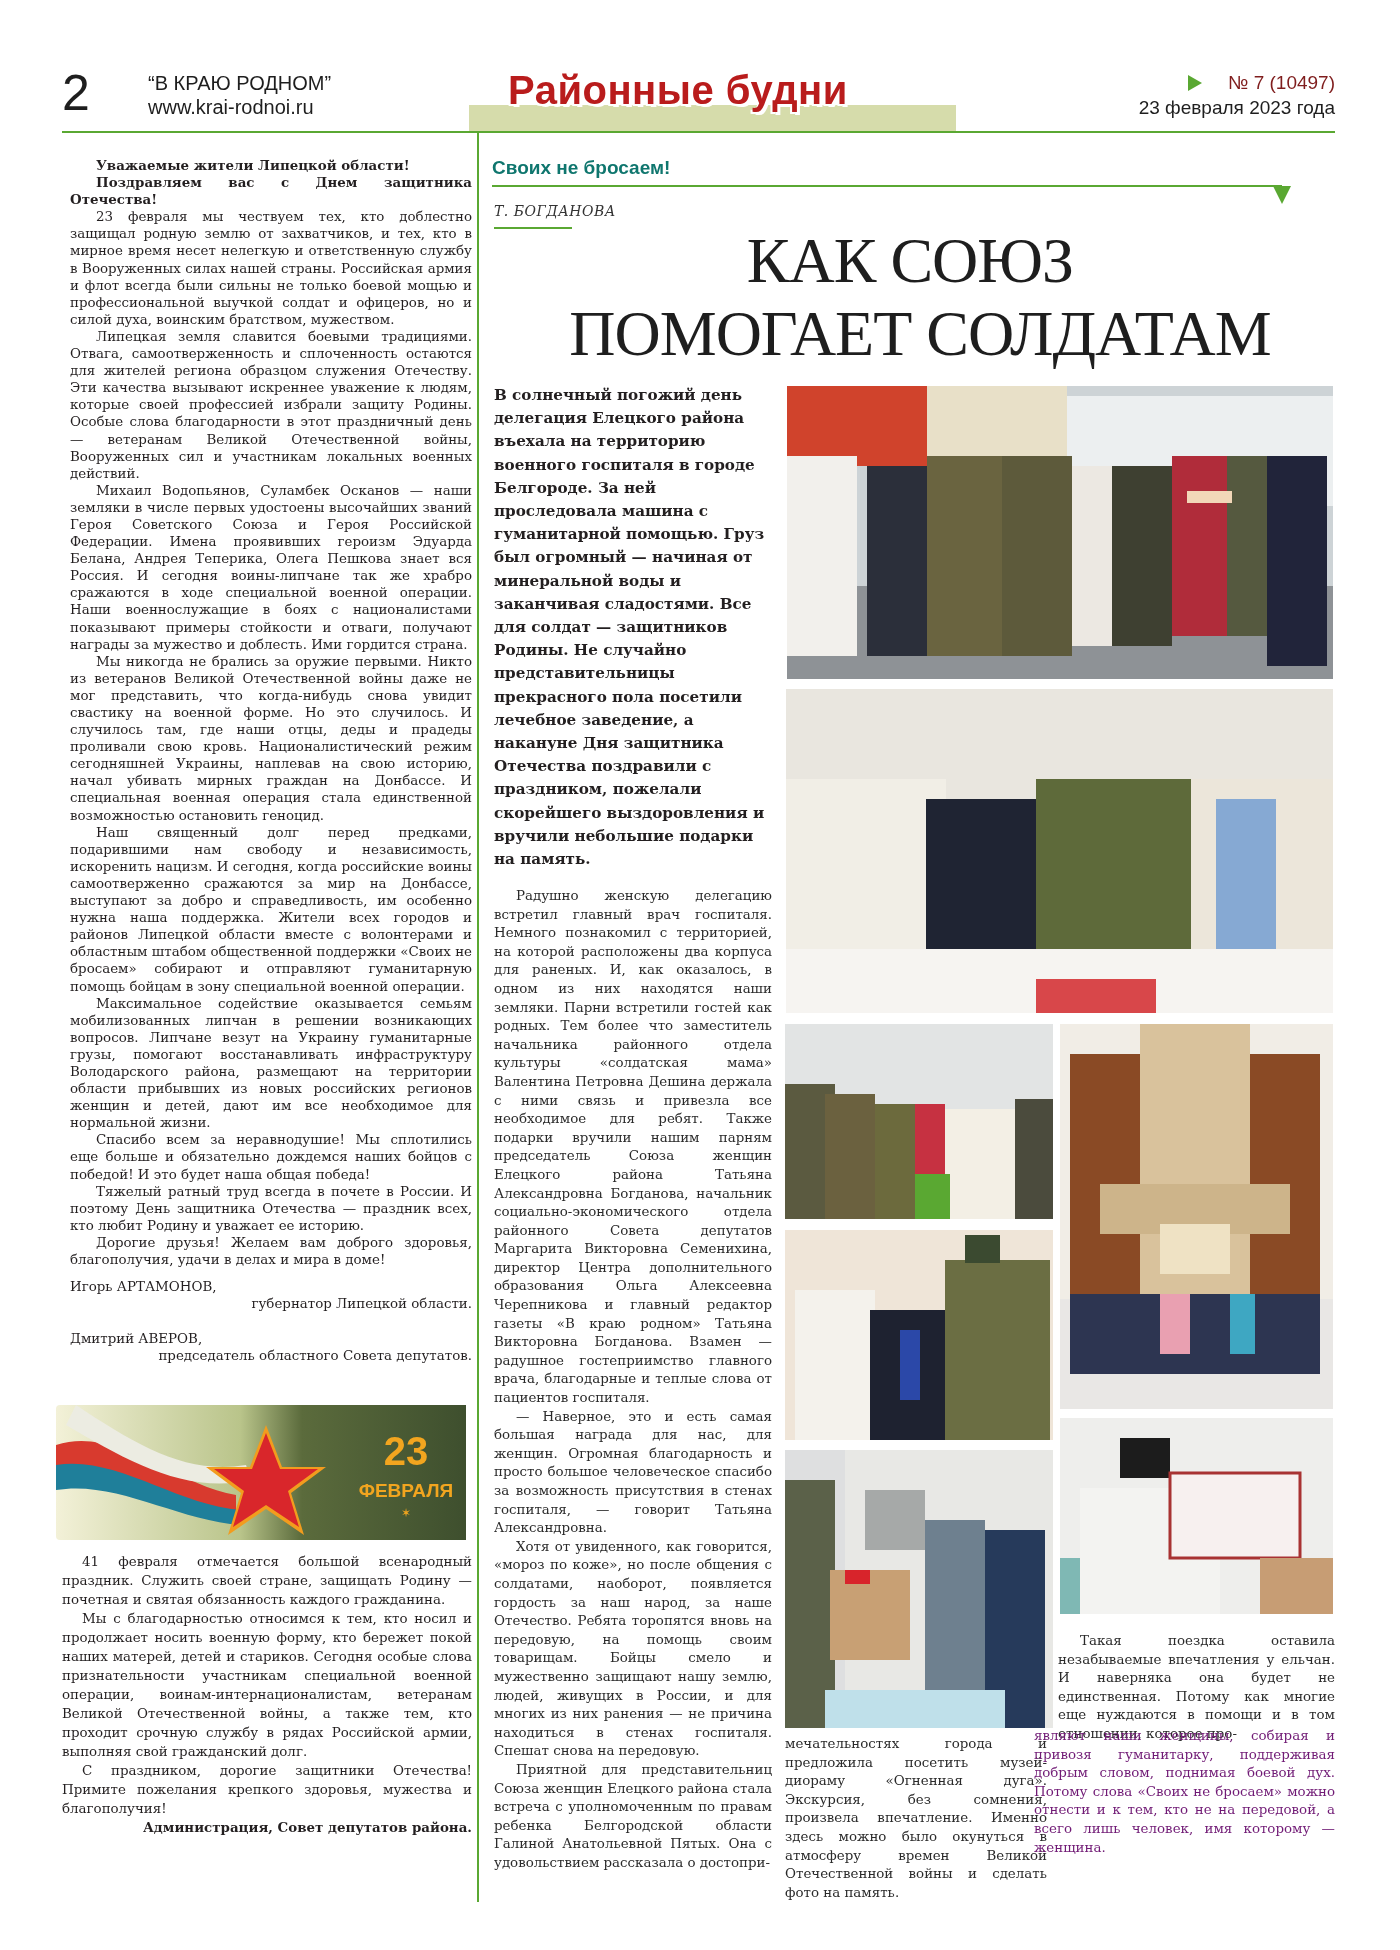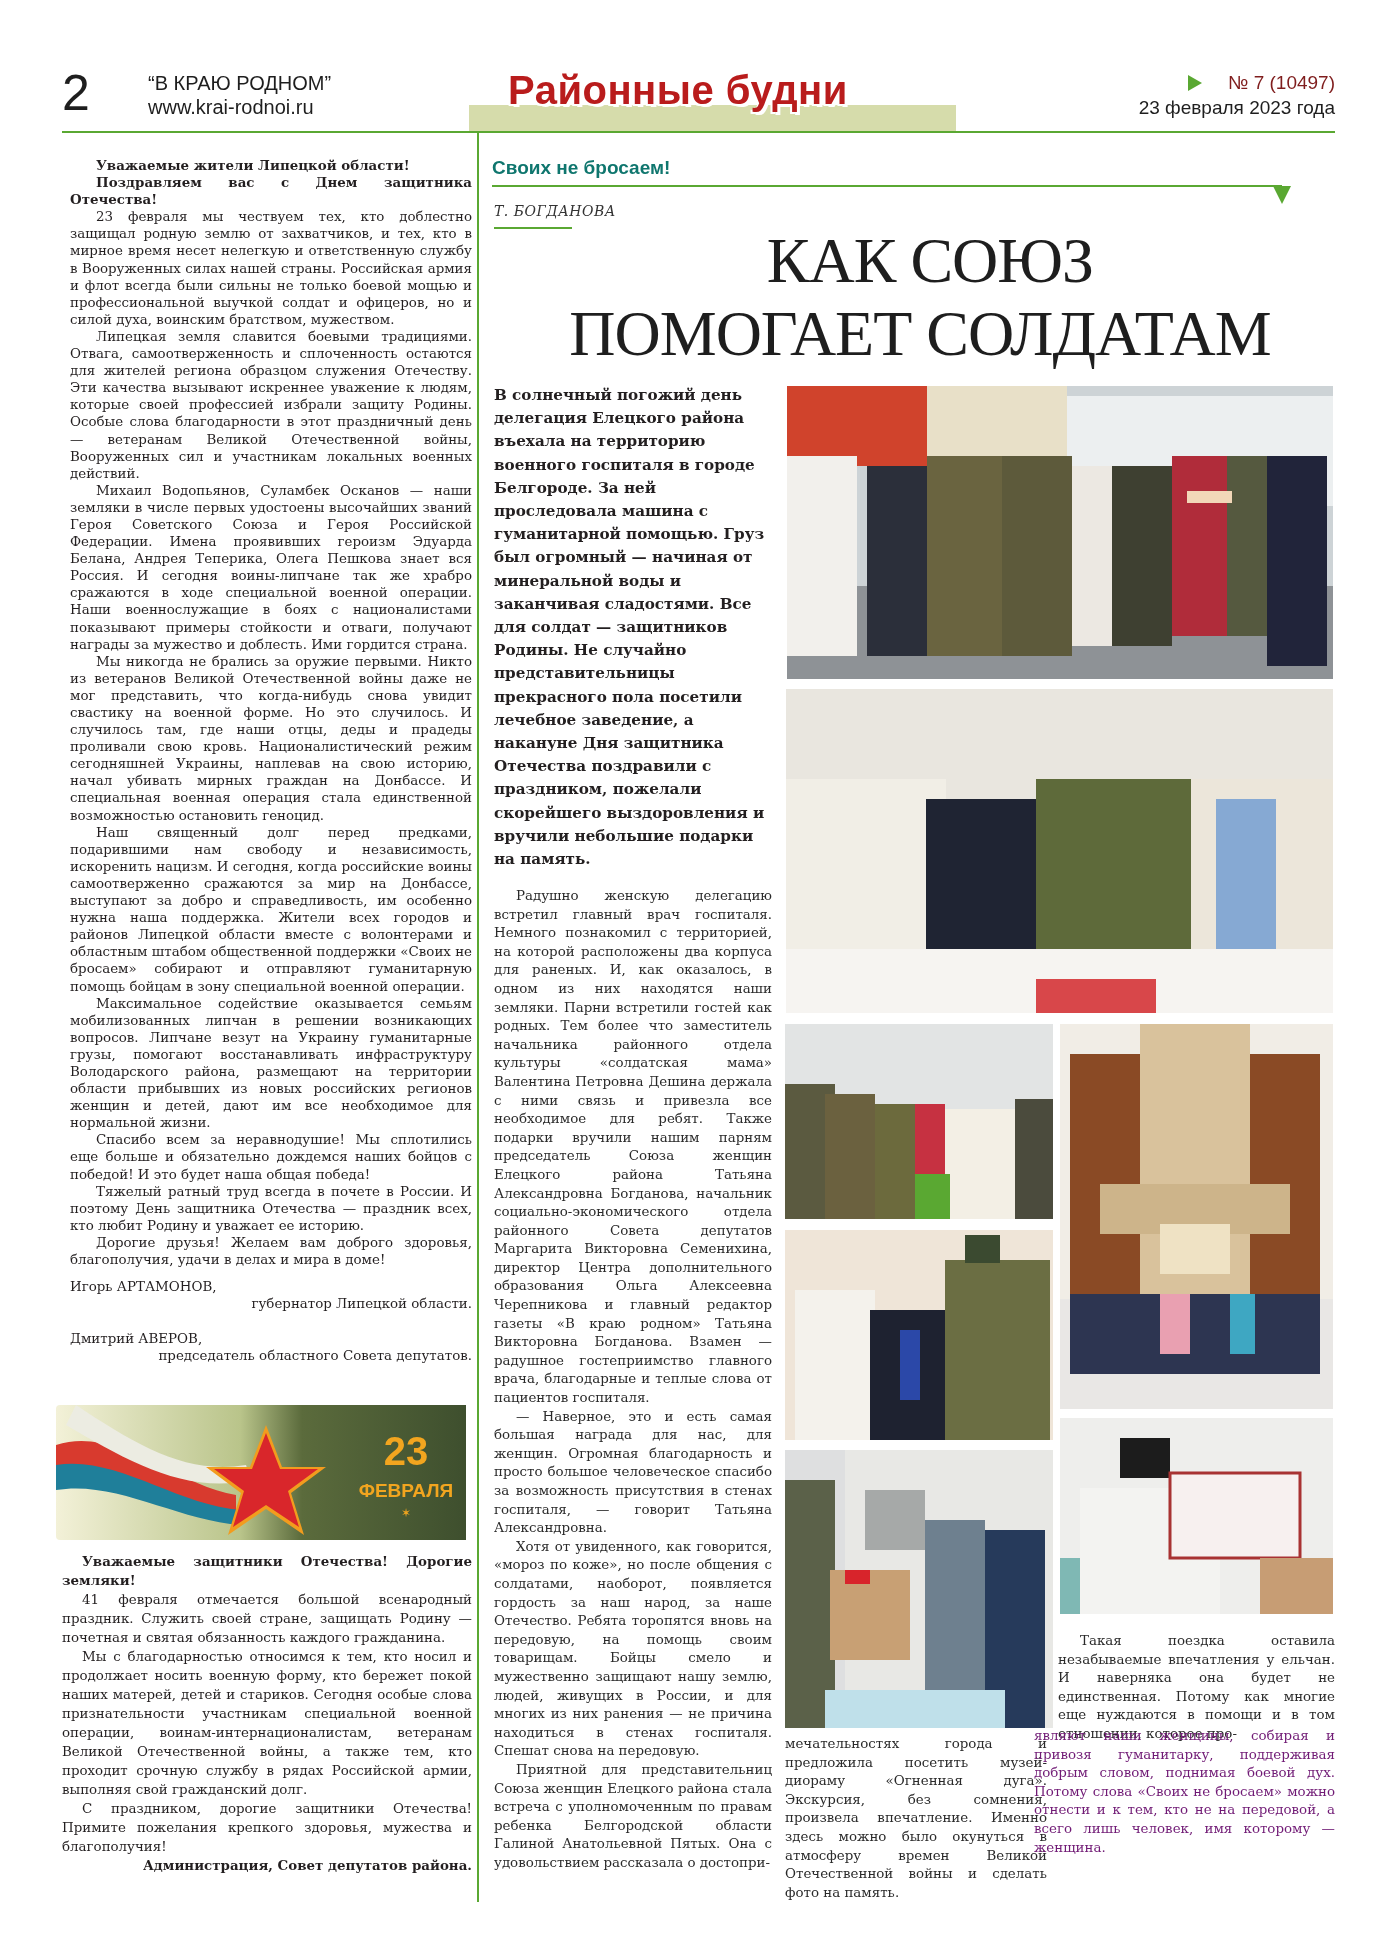--- a/index.html
+++ b/index.html
@@ -30,21 +30,21 @@
   .leftcol2 p { text-indent: 20px; }
   .leftcol2 .bold-lead { font-weight: bold; }
   .leftcol2 .sig-final { text-align: right; font-weight: bold; text-indent: 0; }
 
   
   .rubric { left: 492px; top: 156px; font-family: "Liberation Sans", sans-serif; font-weight: bold; font-size: 19px; line-height: 24px; color: #0f766e; }
   .rubric-line { left: 492px; top: 185px; width: 790px; height: 2px; background: #5aa832; }
   .rubric-tri { left: 1273px; top: 186px; width: 0; height: 0; border-left: 9px solid transparent; border-right: 9px solid transparent; border-top: 18px solid #5aa832; }
   .byline { left: 494px; top: 203px; font-size: 14px; font-style: italic; letter-spacing: 0.5px; color: #333; }
   .byline-line { left: 494px; top: 227px; width: 78px; height: 2px; background: #5aa832; }
-  .headline1 { left: 490px; top: 225px; width: 880px; text-align: center; font-family: "Liberation Serif", serif; font-size: 64px; line-height: 72px; letter-spacing: -1px; color: #1e1e1e; }
+  .headline1 { left: 470px; top: 225px; width: 880px; text-align: center; font-family: "Liberation Serif", serif; font-size: 64px; line-height: 72px; letter-spacing: -1px; color: #1e1e1e; }
   .headline2 { left: 500px; top: 298px; width: 840px; text-align: center; font-family: "Liberation Serif", serif; font-size: 64px; line-height: 72px; letter-spacing: -1px; color: #1e1e1e; }
 
   .lead { left: 494px; top: 384px; width: 285px; font-family: "DejaVu Serif", serif; font-weight: bold; font-size: 15.2px; line-height: 23.2px; color: #231f20; }
   .bodycol { left: 494px; top: 887px; width: 278px; font-size: 13.4px; line-height: 18.6px; text-align: justify; color: #2a2a2a; }
   .bodycol p { text-indent: 22px; }
 
   .col3 { left: 785px; top: 1735px; width: 262px; font-size: 13.4px; line-height: 18.6px; text-align: justify; color: #2a2a2a; }
   .col4a { left: 1058px; top: 1632px; width: 277px; font-size: 13.4px; line-height: 18.6px; text-align: justify; color: #2a2a2a; }
   .col4a p { text-indent: 22px; }
   .col4b { left: 1034px; top: 1727px; width: 301px; font-size: 13.4px; line-height: 18.6px; text-align: justify; color: #701a75; }
@@ -101,21 +101,20 @@
     <path d="M20 0 C80 40 130 70 190 60 L195 75 C130 90 70 55 10 20 Z" fill="#ecece2"></path>
     <polygon points="210,20 226,62 270,62 235,88 248,130 210,104 172,130 185,88 150,62 194,62" fill="#f29c1e"></polygon>
     <polygon points="210,28 224,64 262,64 232,86 243,122 210,100 177,122 188,86 158,64 196,64" fill="#d9262b"></polygon>
     <text x="350" y="60" text-anchor="middle" font-family="Liberation Sans, sans-serif" font-weight="bold" font-size="40" fill="#f2a51f">23</text>
     <text x="350" y="92" text-anchor="middle" font-family="Liberation Sans, sans-serif" font-weight="bold" font-size="19" fill="#f2a51f">ФЕВРАЛЯ</text>
     <text x="350" y="112" text-anchor="middle" font-size="12" fill="#f2a51f">✶</text>
   </svg>
 </div>
 
 <div class="abs leftcol2">
-  <p class="bold-lead">Уважаемые защитники Отечества! Дорогие земляки!</p>
   <p>41 февраля отмечается большой всенародный праздник. Служить своей стране, защищать Родину — почетная и святая обязанность каждого гражданина.</p>
   <p>Мы с благодарностью относимся к тем, кто носил и продолжает носить военную форму, кто бережет покой наших матерей, детей и стариков. Сегодня особые слова признательности участникам специальной военной операции, воинам-интернационалистам, ветеранам Великой Отечественной войны, а также тем, кто проходит срочную службу в рядах Российской армии, выполняя свой гражданский долг.</p>
   <p>С праздником, дорогие защитники Отечества! Примите пожелания крепкого здоровья, мужества и благополучия!</p>
   <p class="sig-final">Администрация, Совет депутатов района.</p>
 </div>
 
 <div class="abs rubric">Своих не бросаем!</div>
 <div class="abs rubric-line"></div>
 <div class="abs rubric-tri"></div>
 <div class="abs byline">Т. БОГДАНОВА</div>

